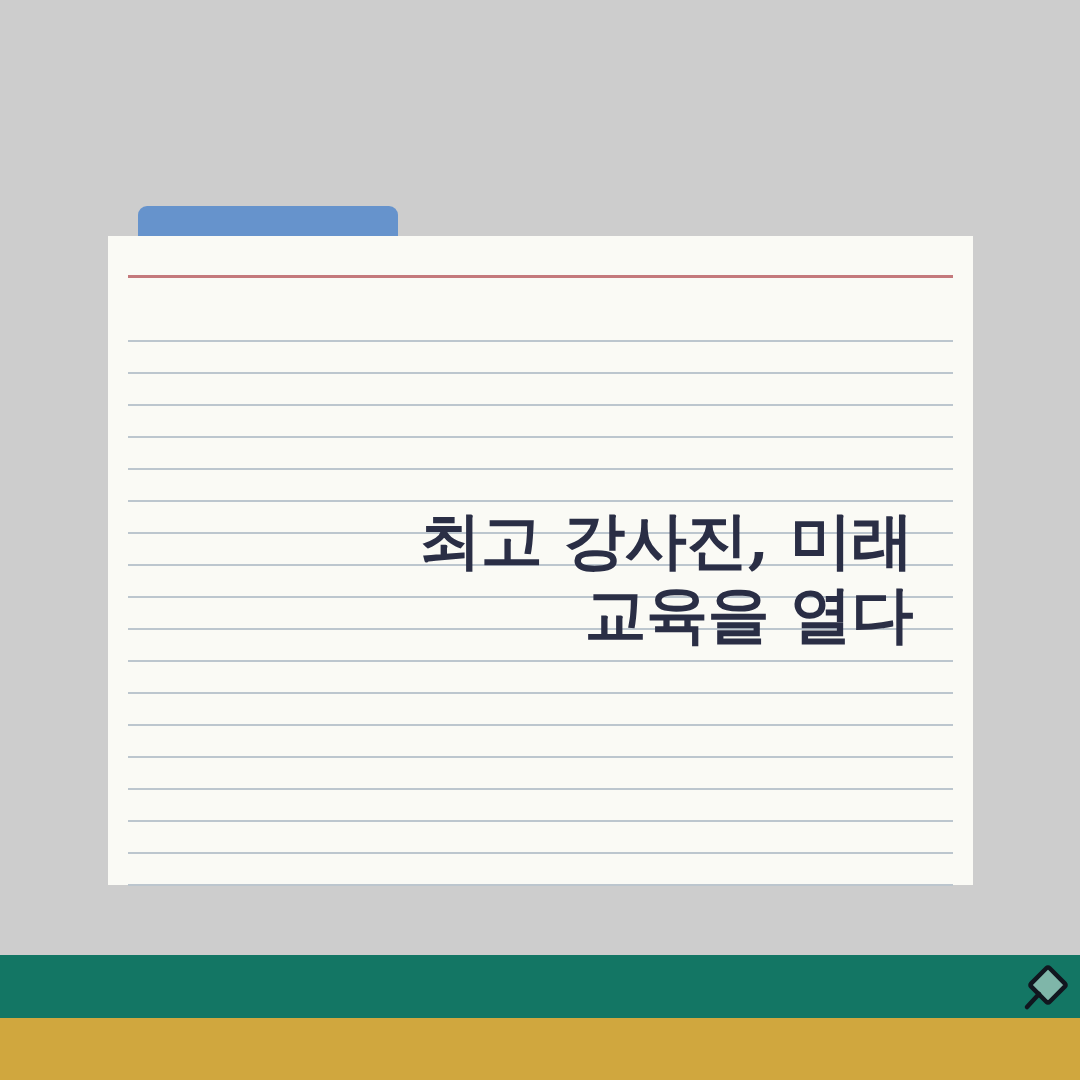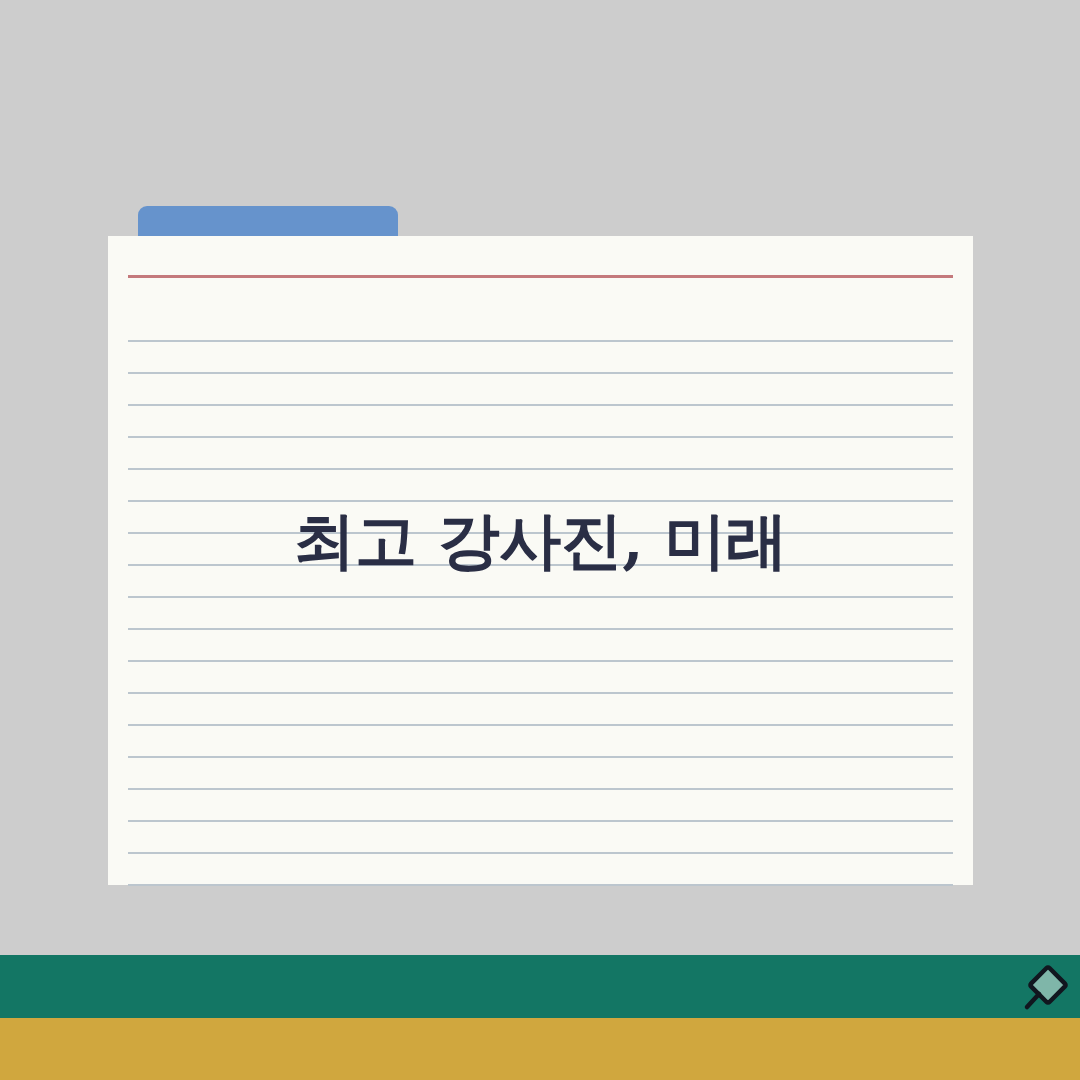--- a/index.html
+++ b/index.html
@@ -64,21 +64,21 @@
     background: #C4797C;
     height: 3px;
   }
 
   
   #headline-block {
     position: absolute;
     left: 0;
     right: 0;
     top: 268px;
-    text-align: center;
+    text-align: right;
     padding: 0 60px;
     box-sizing: border-box;
   }
   .headline-line {
     font-family: "DejaVu Serif", "Liberation Serif", serif;
     font-weight: 700;
     font-size: 62px;
     line-height: 74px;
     color: #2A2E45;
     letter-spacing: -0.5px;
@@ -138,20 +138,21 @@
         <div class="rule blue" style="top: 488px; background: rgb(188, 198, 206);"></div>
         <div class="rule blue" style="top: 520px; background: rgb(188, 198, 206);"></div>
         <div class="rule blue" style="top: 552px; background: rgb(188, 198, 206);"></div>
         <div class="rule blue" style="top: 584px; background: rgb(188, 198, 206);"></div>
         <div class="rule blue" style="top: 616px; background: rgb(188, 198, 206);"></div>
         <div class="rule blue" style="top: 648px; background: rgb(188, 198, 206);"></div>
       </div>
 
     <div id="headline-block">
       <div class="headline-line" style="color: rgb(42, 46, 69);">최고 강사진, 미래</div>
+      <div class="headline-line" style="color: rgb(42, 46, 69);">교육을 열다</div>
     </div>
 
   </div>
 
   <div id="teal-band" style="background: rgb(19, 118, 100);">
     <svg id="pushpin" viewBox="0 0 52 52">
       <g transform="translate(26,22) rotate(45)">
         <rect x="-13" y="-13" width="26" height="26" rx="2" ry="2" fill="#7FB6A9" stroke="#11161F" stroke-width="4.5" stroke-linejoin="round"></rect>
       </g>
       <line x1="17" y1="31" x2="5" y2="44" stroke="#11161F" stroke-width="4.5" stroke-linecap="round"></line>

